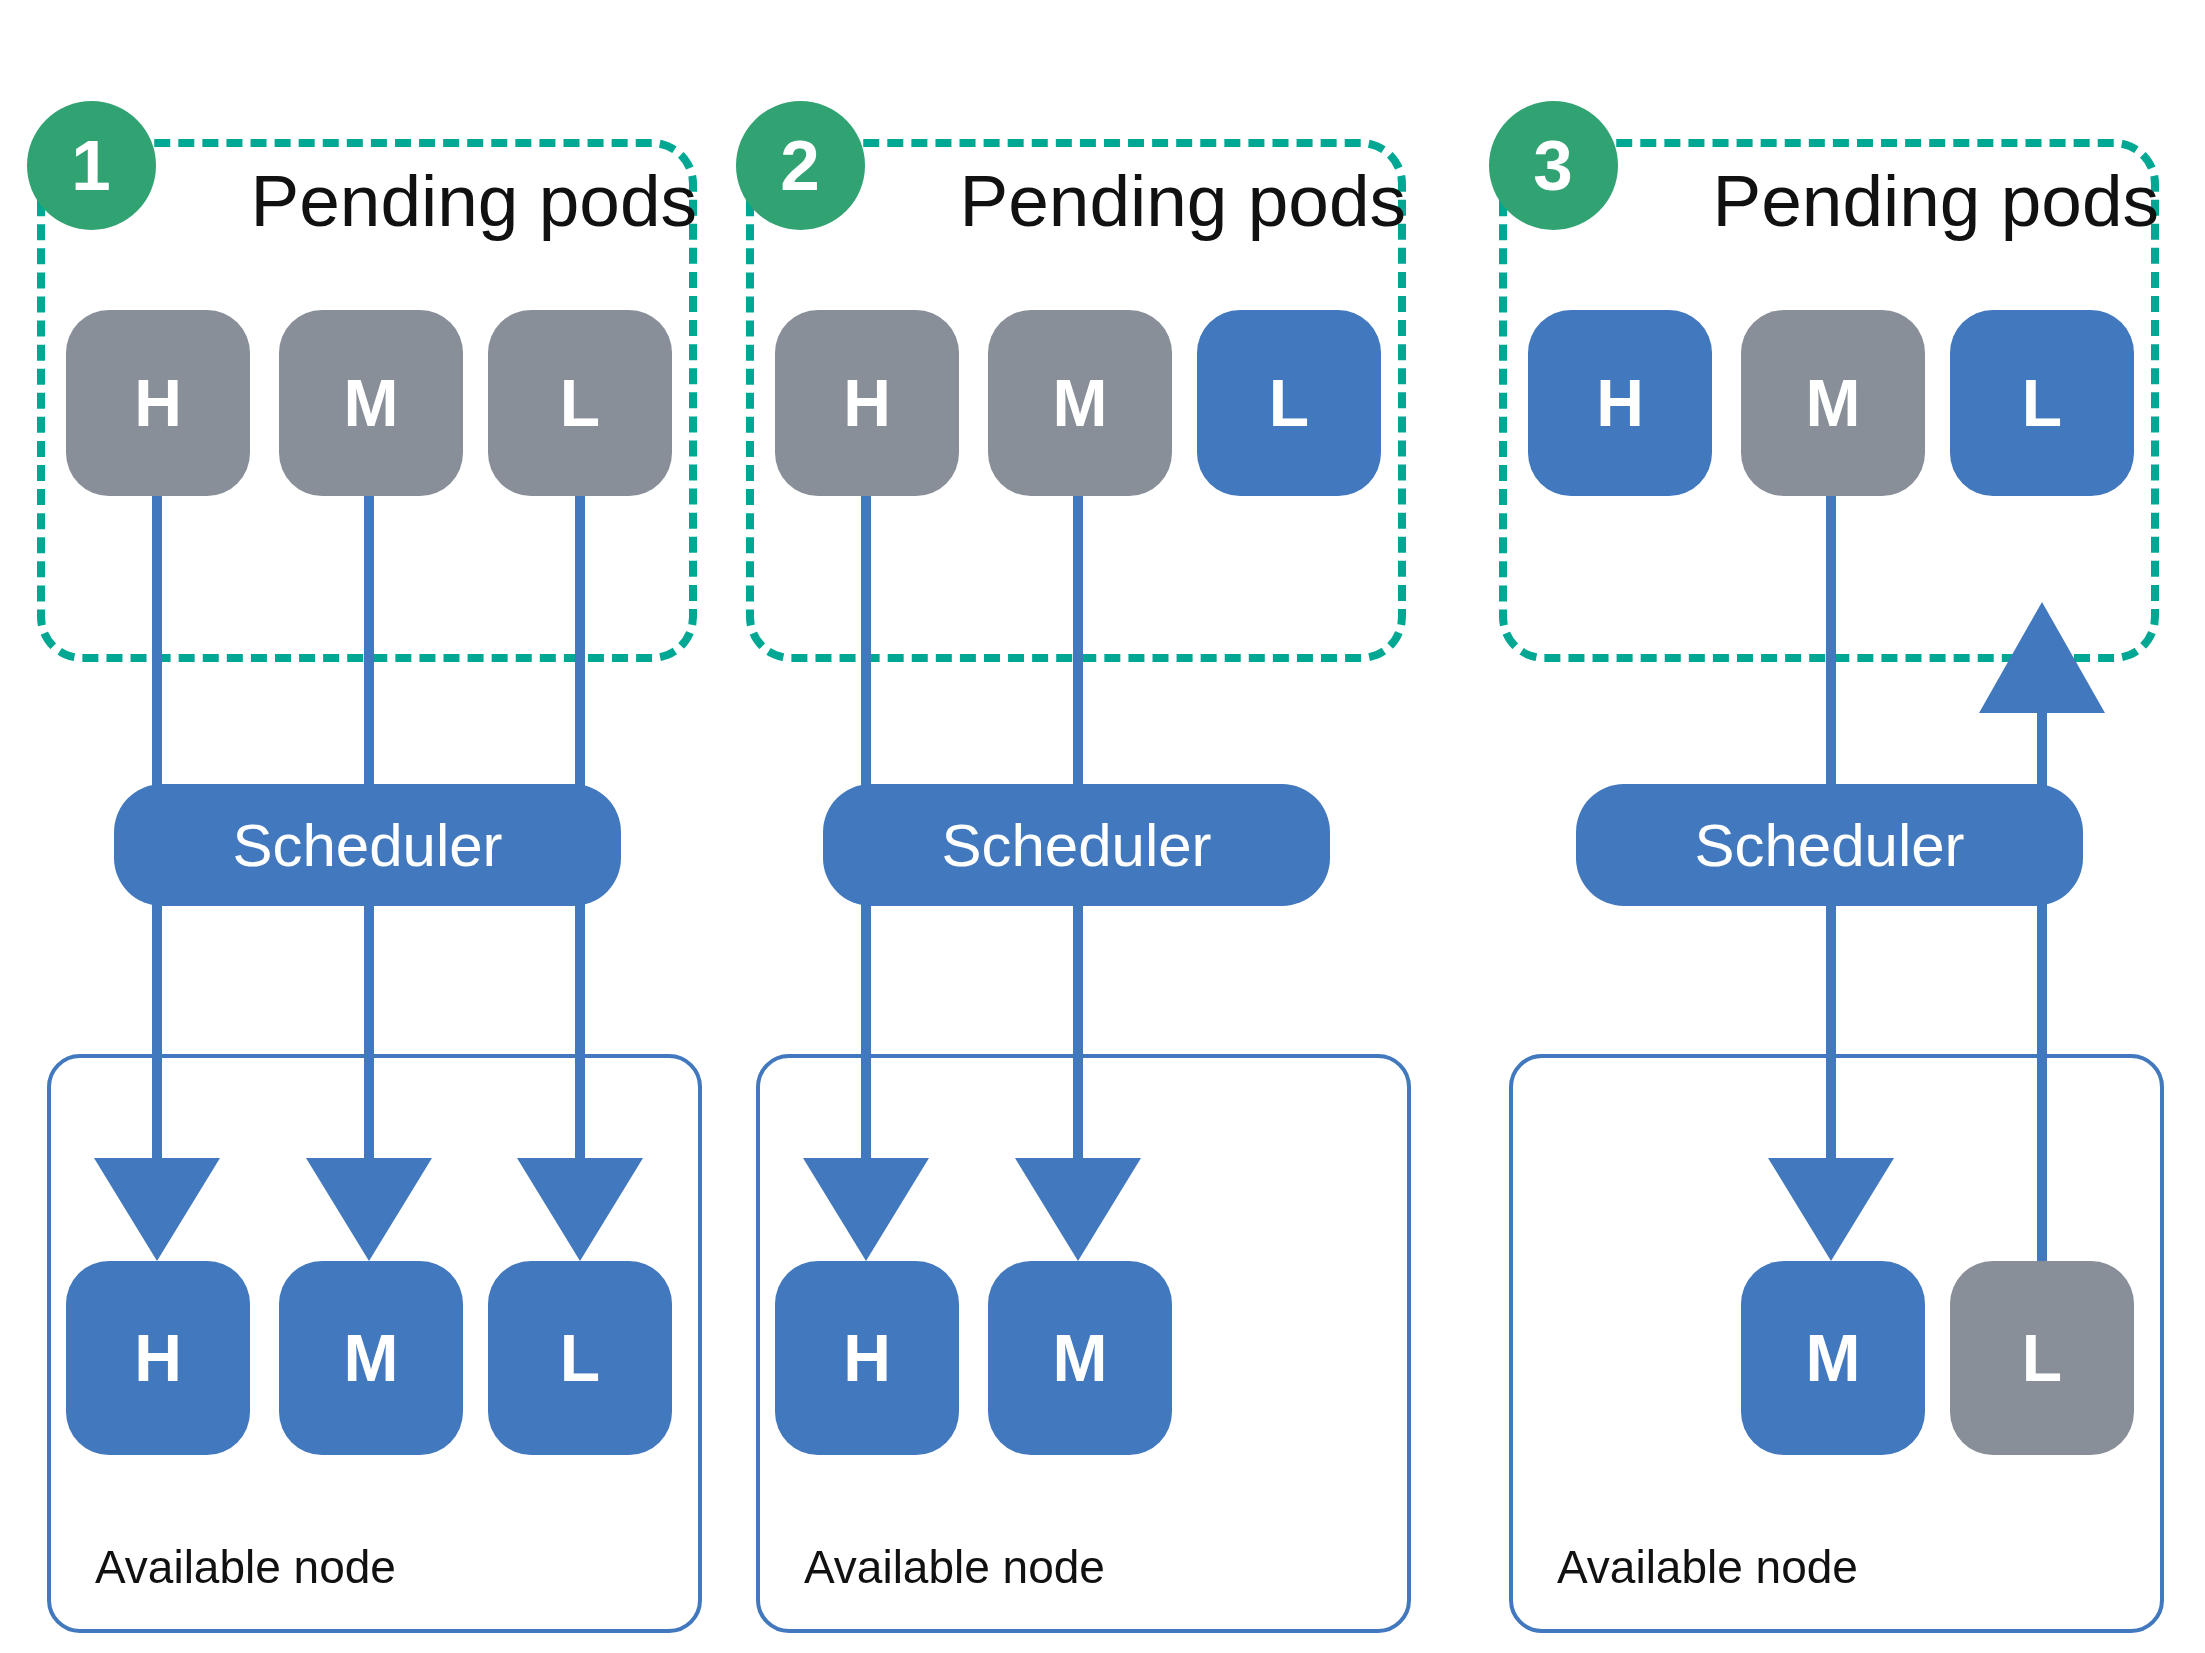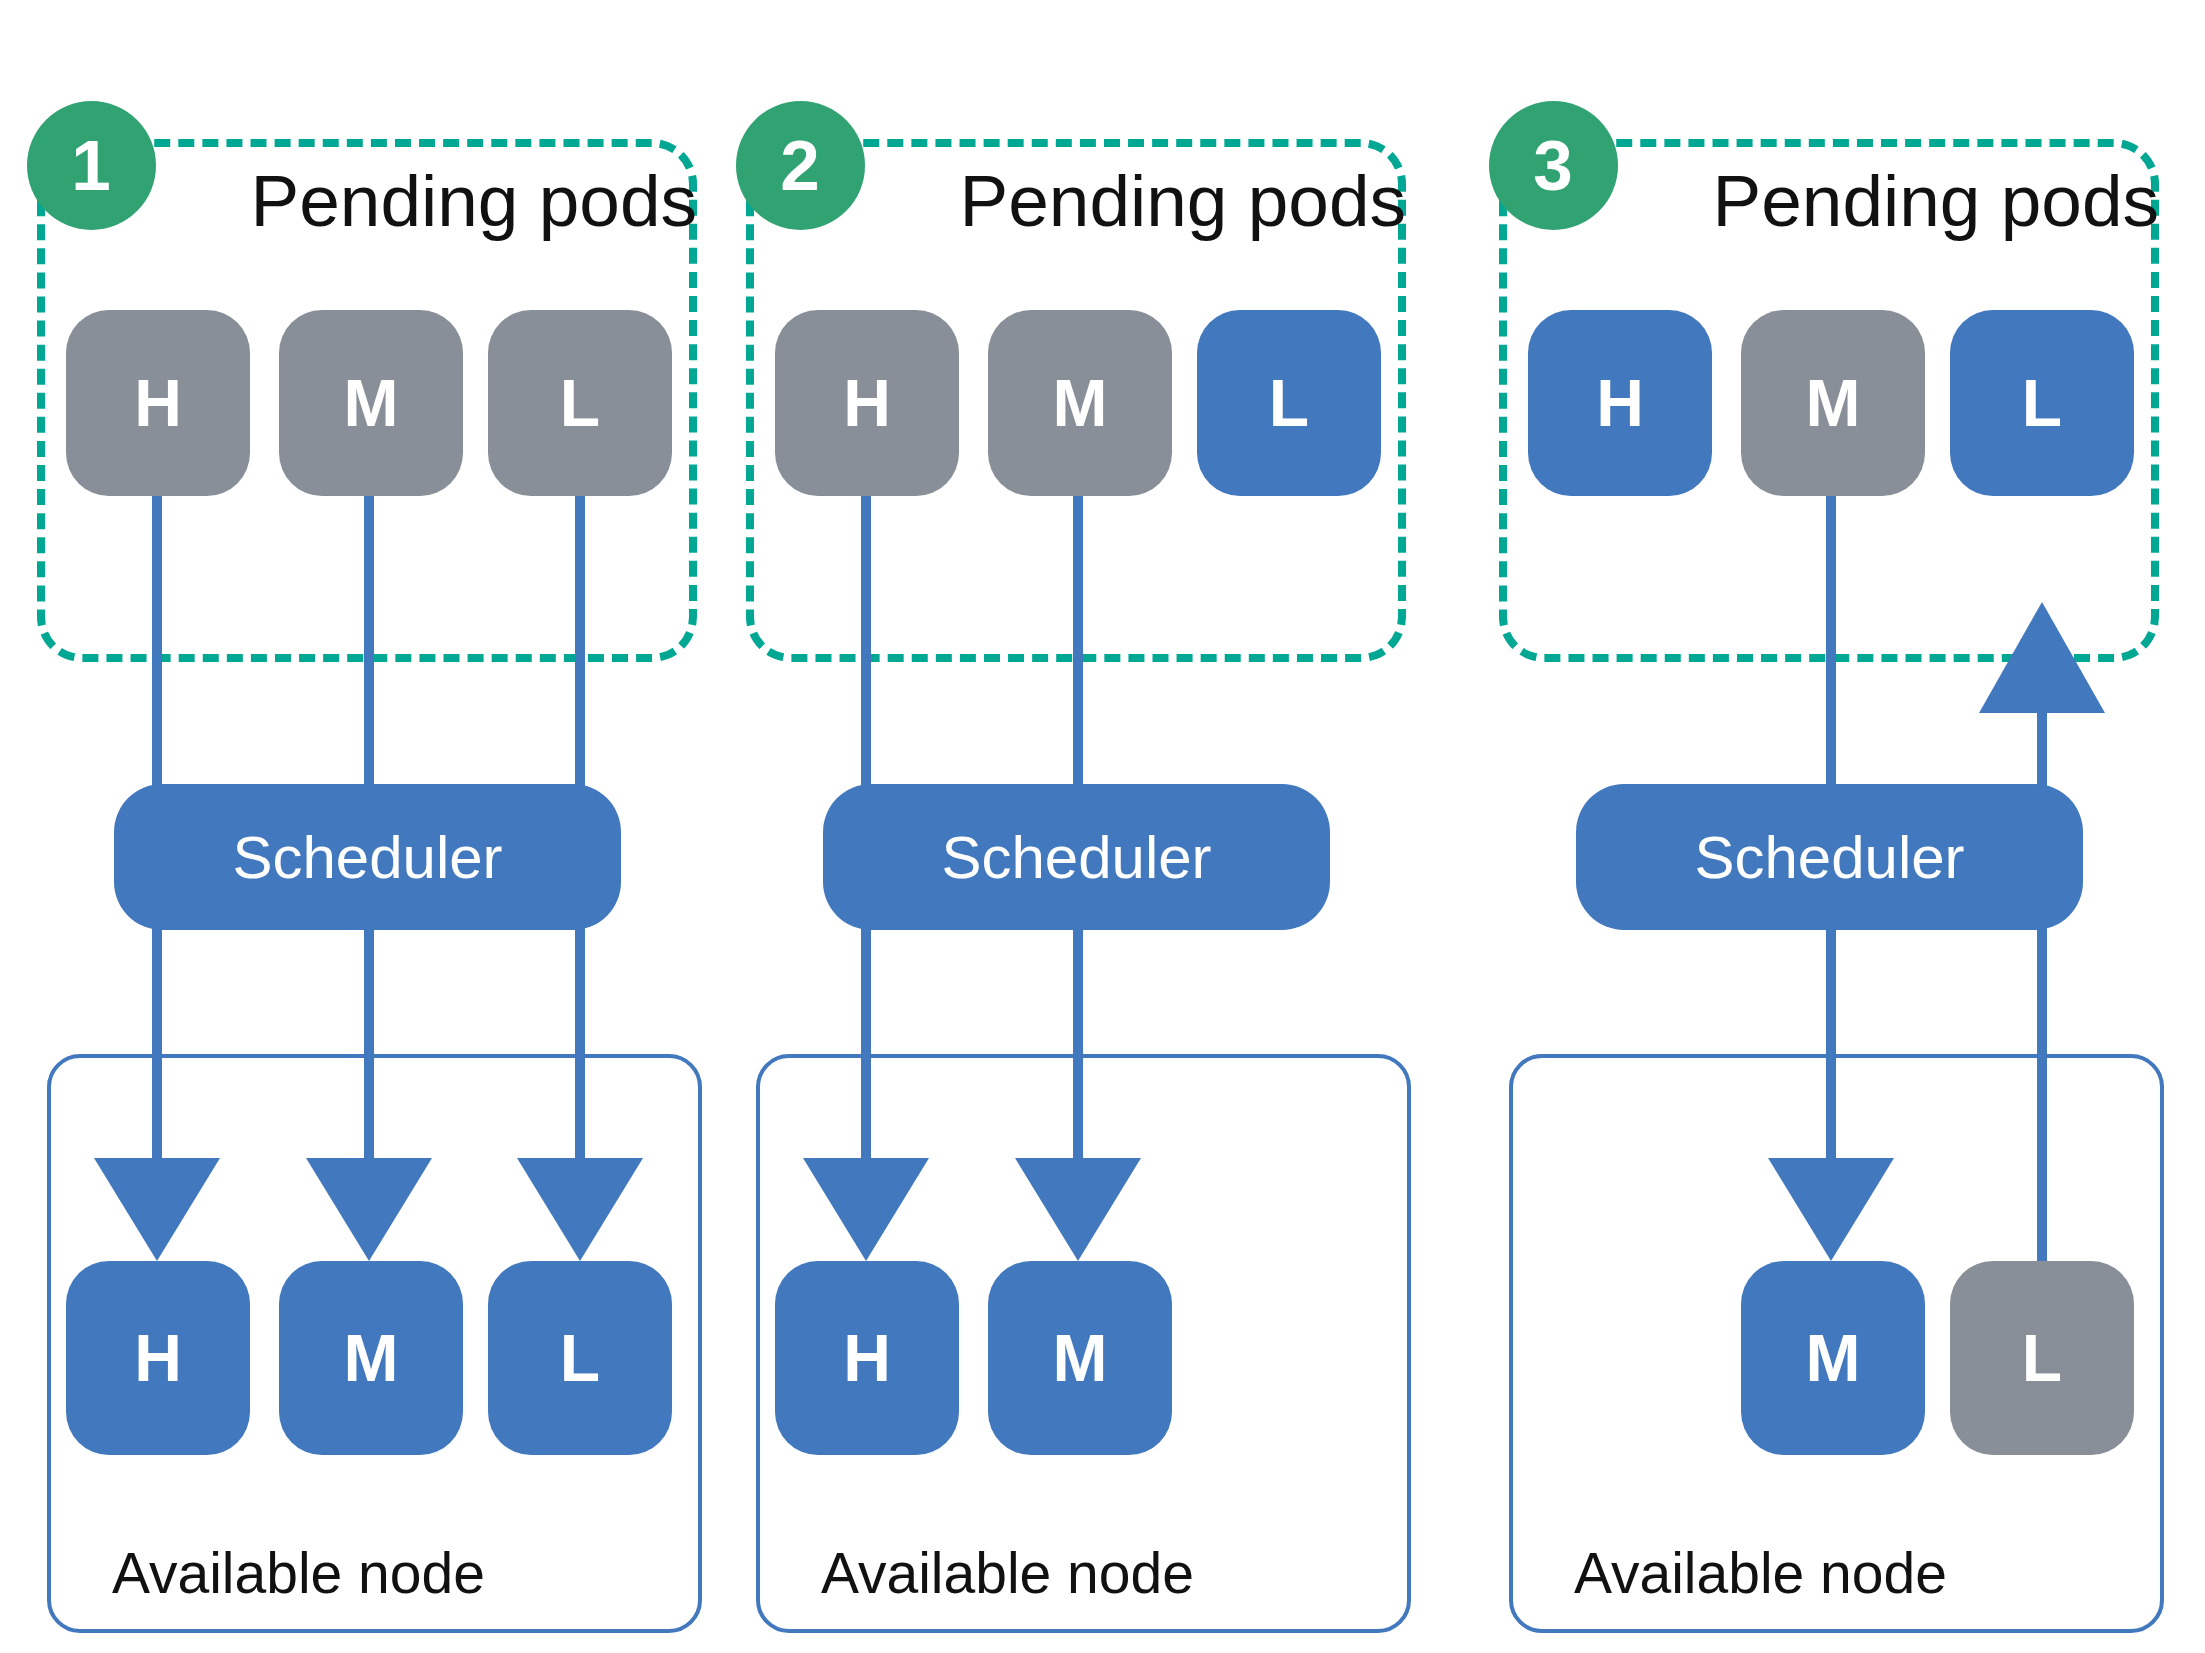--- a/index.html
+++ b/index.html
@@ -55,32 +55,32 @@
   .arrow-down.pos1{left:306px;}
   .arrow-down.pos2{left:517px;}
 
   .arrow-up{
     position:absolute;left:517px;top:602px;width:0;height:0;z-index:1;
     border-left:63px solid transparent;border-right:63px solid transparent;
     border-bottom:111px solid var(--blue,#4278BE);
   }
 
   .scheduler{
-    position:absolute;left:114px;top:784px;width:507px;height:146px;
+    position:absolute;left:114px;top:784px;width:507px;height:122px;
     background:var(--blue,#4278BE);border-radius:48px;color:#fff;
     display:flex;align-items:center;justify-content:center;font-size:60px;
     z-index:3;
   }
   .node-box{
     position:absolute;left:47px;top:1054px;width:655px;height:579px;
     border:4.1px solid var(--blue,#4278BE);border-radius:33px;box-sizing:border-box;
     background:transparent;z-index:0;
   }
   .node-label{
-    position:absolute;left:112px;top:1540px;font-size:57px;color:var(--ink,#111);
+    position:absolute;left:95px;top:1540px;font-size:46px;color:var(--ink,#111);
     z-index:2;white-space:nowrap;
   }
 </style>
 </head>
 <body>
 
 <div class="panel p1">
   <div class="badge">
     <span>1</span>
   </div>

